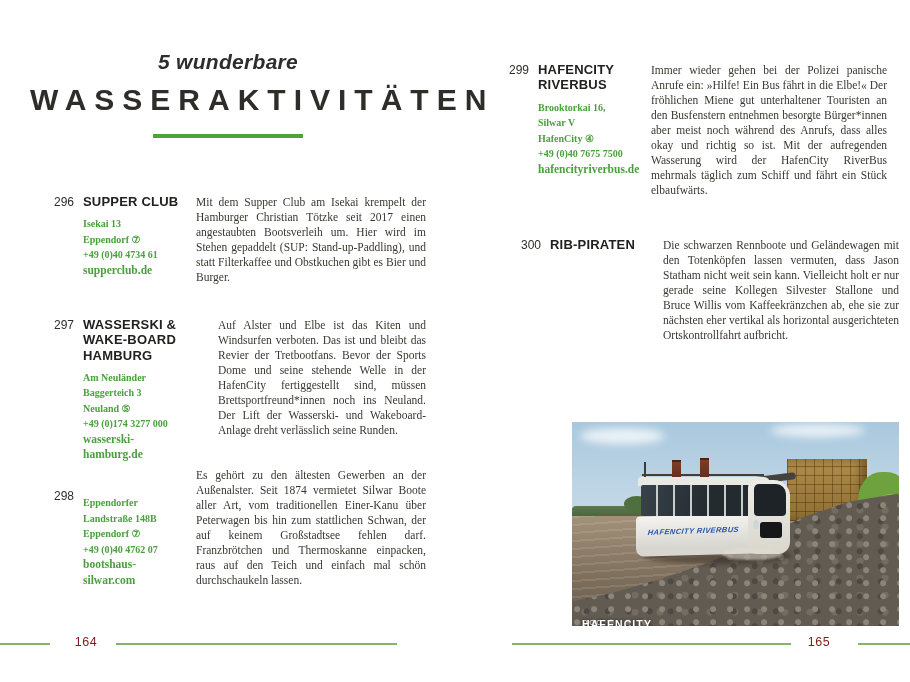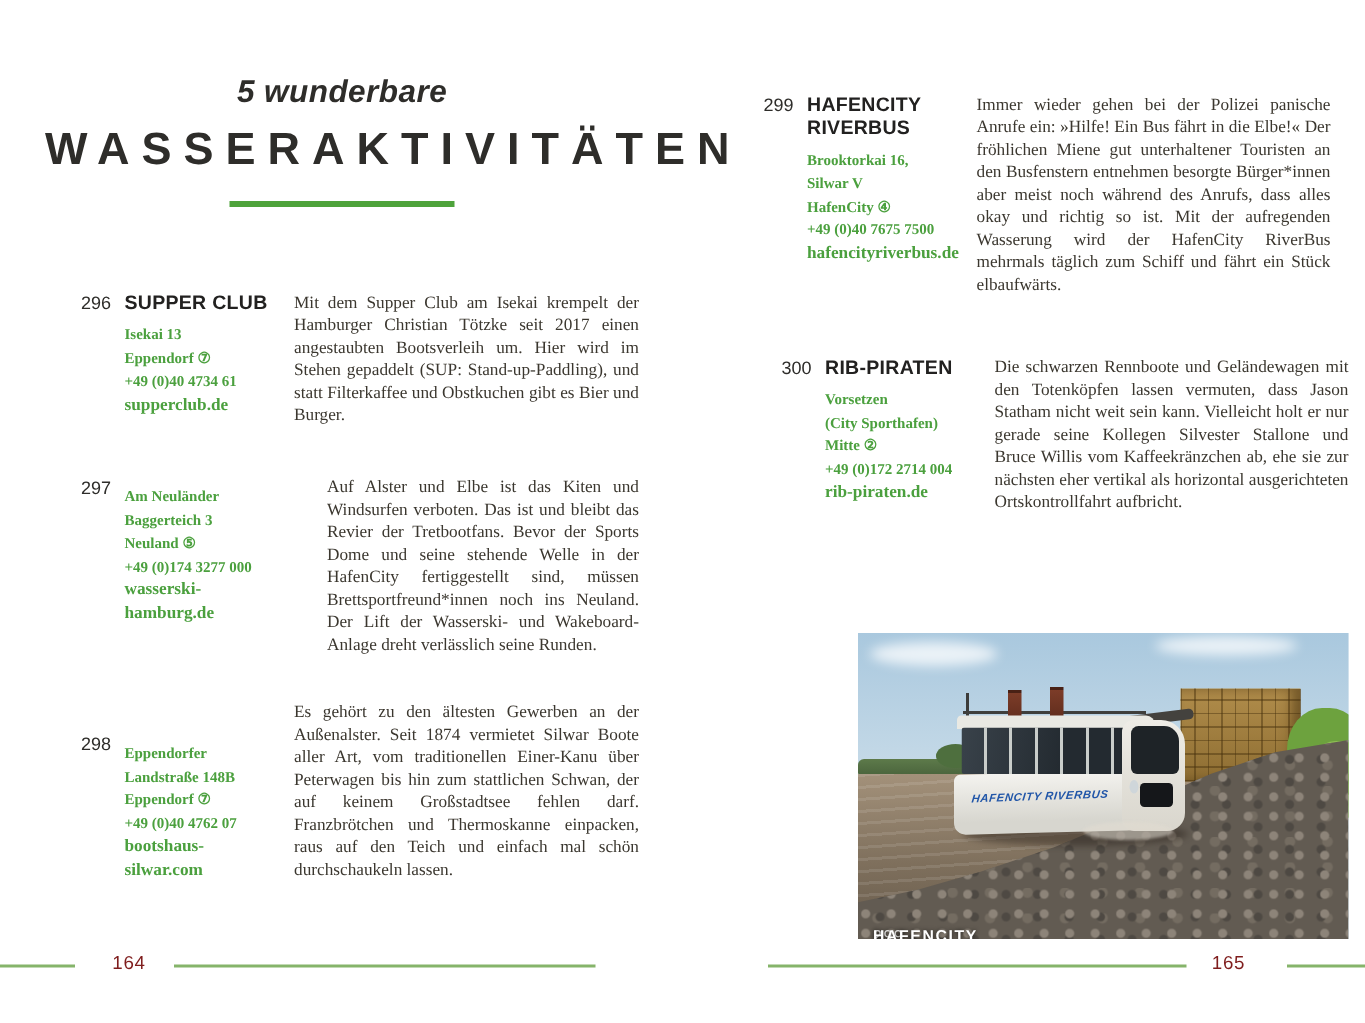--- a/index.html
+++ b/index.html
@@ -125,20 +125,21 @@
         <div class="phone">+49 (0)40 4734 61</div>
         <div class="site">supperclub.de</div>
       </div>
     </div>
     <p class="body">Mit dem Supper Club am Isekai krempelt der Hamburger Christian Tötzke seit 2017 einen angestaubten Bootsverleih um. Hier wird im Stehen gepaddelt (SUP: Stand-up-Paddling), und statt Filterkaffee und Obstkuchen gibt es Bier und Burger.</p>
   </article>
 
   <article class="entry" style="left:54px; top:317px;gap:32px;">
     <div class="info">
       <span class="num">297</span>
+      <h2 class="name">WASSERSKI &amp; WAKE-BOARD HAMBURG</h2>
       <div class="details">
         <div class="addr-line">Am Neuländer</div>
         <div class="addr-line">Baggerteich 3</div>
         <div class="addr-line">Neuland ⑤</div>
         <div class="phone">+49 (0)174 3277 000</div>
         <div class="site">wasserski-hamburg.de</div>
       </div>
     </div>
     <p class="body">Auf Alster und Elbe ist das Kiten und Windsurfen verboten. Das ist und bleibt das Revier der Tretbootfans. Bevor der Sports Dome und seine stehende Welle in der HafenCity fertiggestellt sind, müssen Brettsportfreund*innen noch ins Neuland. Der Lift der Wasserski- und Wakeboard-Anlage dreht verlässlich seine Runden.</p>
   </article>
@@ -169,27 +170,20 @@
         <div class="site">hafencityriverbus.de</div>
       </div>
     </div>
     <p class="body">Immer wieder gehen bei der Polizei panische Anrufe ein: »Hilfe! Ein Bus fährt in die Elbe!« Der fröhlichen Miene gut unterhaltener Touristen an den Busfenstern entnehmen besorgte Bürger*innen aber meist noch während des Anrufs, dass alles okay und richtig so ist. Mit der aufregenden Wasserung wird der HafenCity RiverBus mehrmals täglich zum Schiff und fährt ein Stück elbaufwärts.</p>
   </article>
 
   <article class="entry right-col" style="left:509px; top:237px;margin-left:12px;">
     <div class="info">
       <span class="num">300</span>
       <h2 class="name">RIB-PIRATEN</h2>
-      <div class="details">
-        <div class="addr-line">Vorsetzen</div>
-        <div class="addr-line">(City Sporthafen)</div>
-        <div class="addr-line">Mitte ②</div>
-        <div class="phone">+49 (0)172 2714 004</div>
-        <div class="site">rib-piraten.de</div>
-      </div>
     </div>
     <p class="body">Die schwarzen Rennboote und Geländewagen mit den Totenköpfen lassen vermuten, dass Jason Statham nicht weit sein kann. Vielleicht holt er nur gerade seine Kollegen Silvester Stallone und Bruce Willis vom Kaffeekränzchen ab, ehe sie zur nächsten eher vertikal als horizontal ausgerichteten Ortskontrollfahrt aufbricht.</p>
   </article>
 
   <figure class="photo">
     <div class="ph-sky"></div>
     <div class="ph-cloud c1"></div>
     <div class="ph-cloud c2"></div>
     <div class="ph-farshore"></div>
     <div class="ph-fartree"></div>

